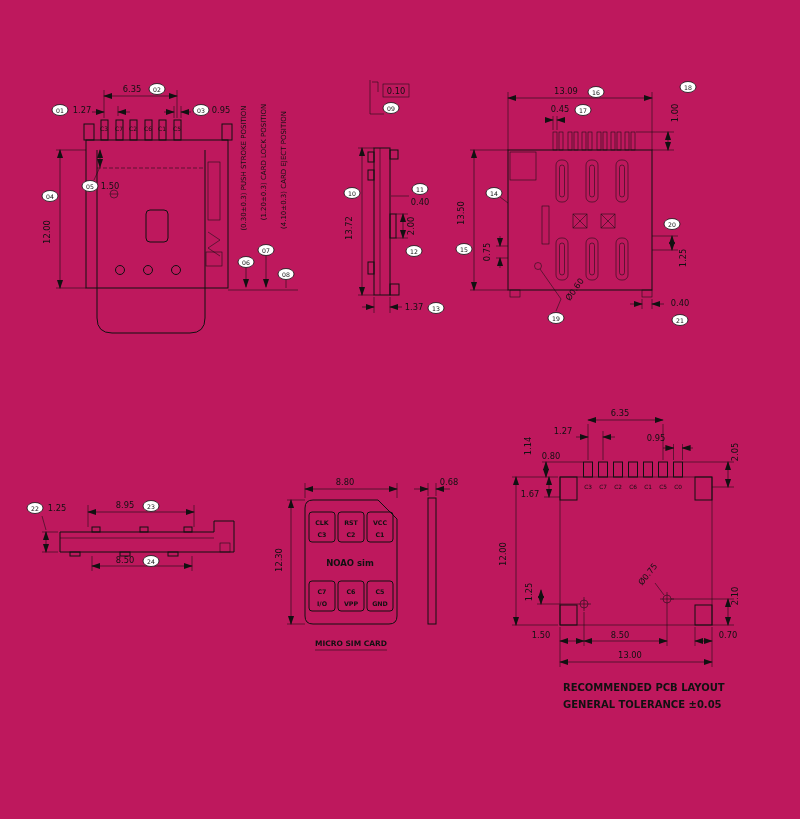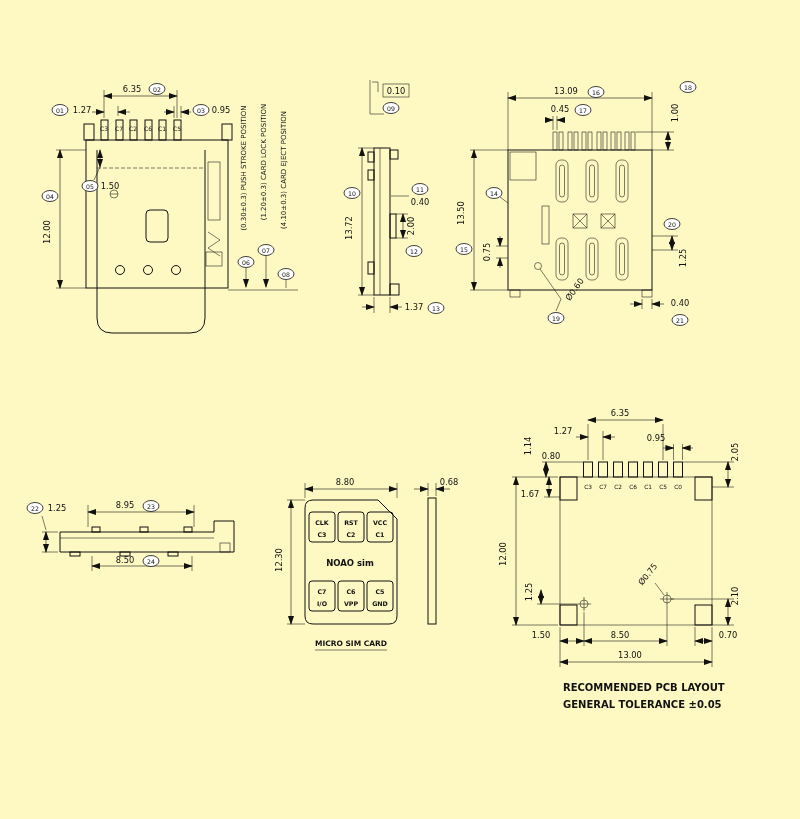--- a/index.html
+++ b/index.html
@@ -1,16 +1,16 @@
 <!DOCTYPE html>
 <html><head>
 <meta charset="utf-8">
 <style>
   html,body{margin:0;padding:0;background:#fff;}
-  .sheet{width:800px;height:819px;background:#fef9c3;position:relative;overflow:hidden;
+  .sheet{width:800px;height:819px;background:#be185d;position:relative;overflow:hidden;
          font-family:"DejaVu Sans", sans-serif;}
   svg{display:block;}
   svg text{fill:#111;font-family:"DejaVu Sans", sans-serif;}
   .ln{stroke:#111;stroke-width:1;fill:none;}
   .th{stroke:#111;stroke-width:0.55;fill:none;}
   .dash{stroke:#111;stroke-width:0.55;fill:none;stroke-dasharray:4 2;}
   .dim{stroke:#111;stroke-width:0.6;fill:none;}
   .bal{stroke:#111;stroke-width:0.8;fill:#fff;}
   .bt{font-size:6.2px;text-anchor:middle;}
   .dv{font-size:8.3px;text-anchor:middle;}

